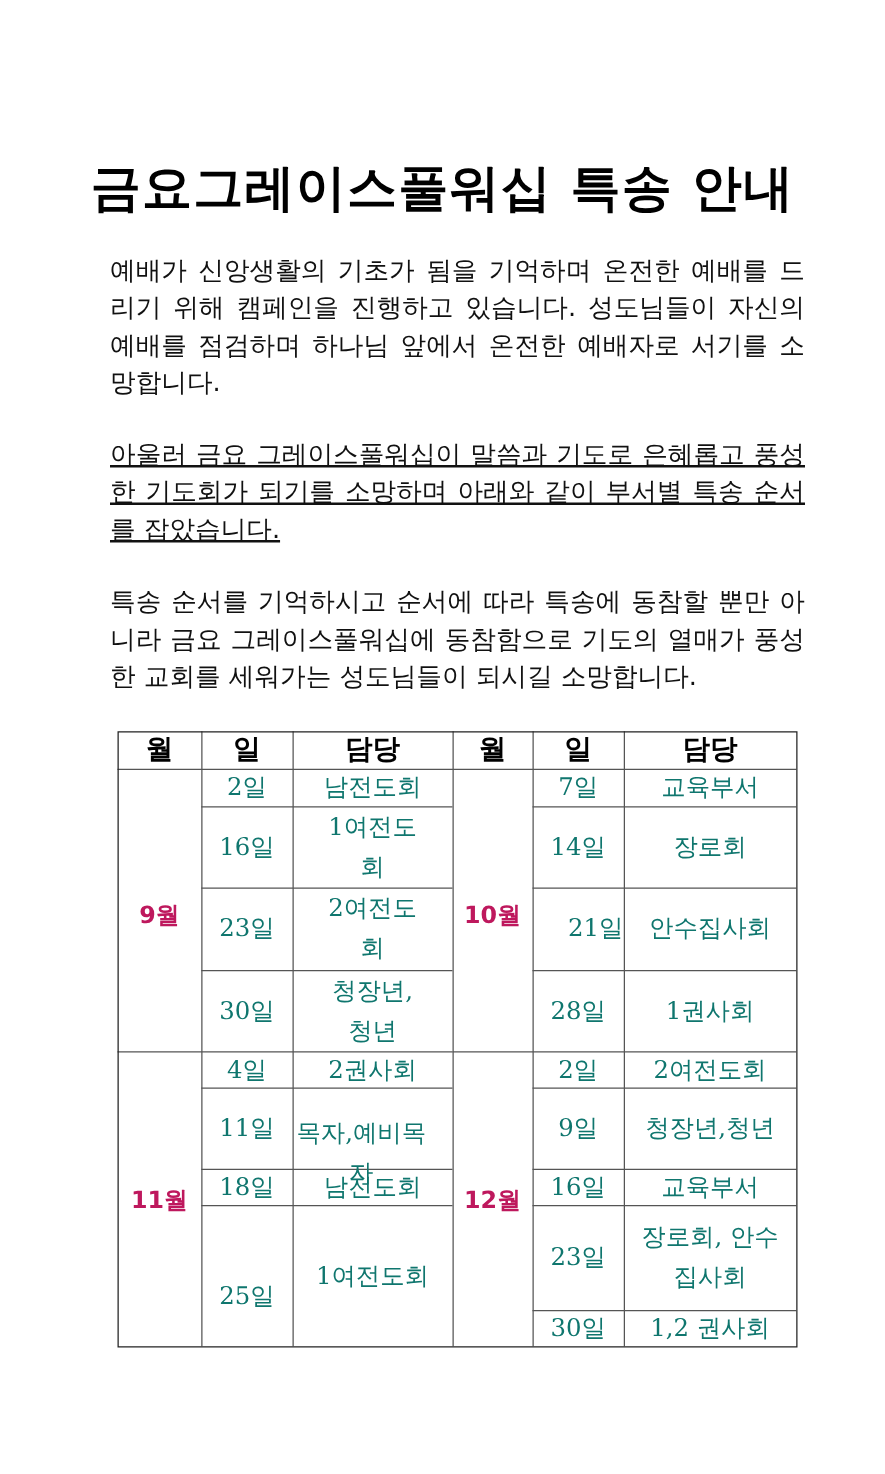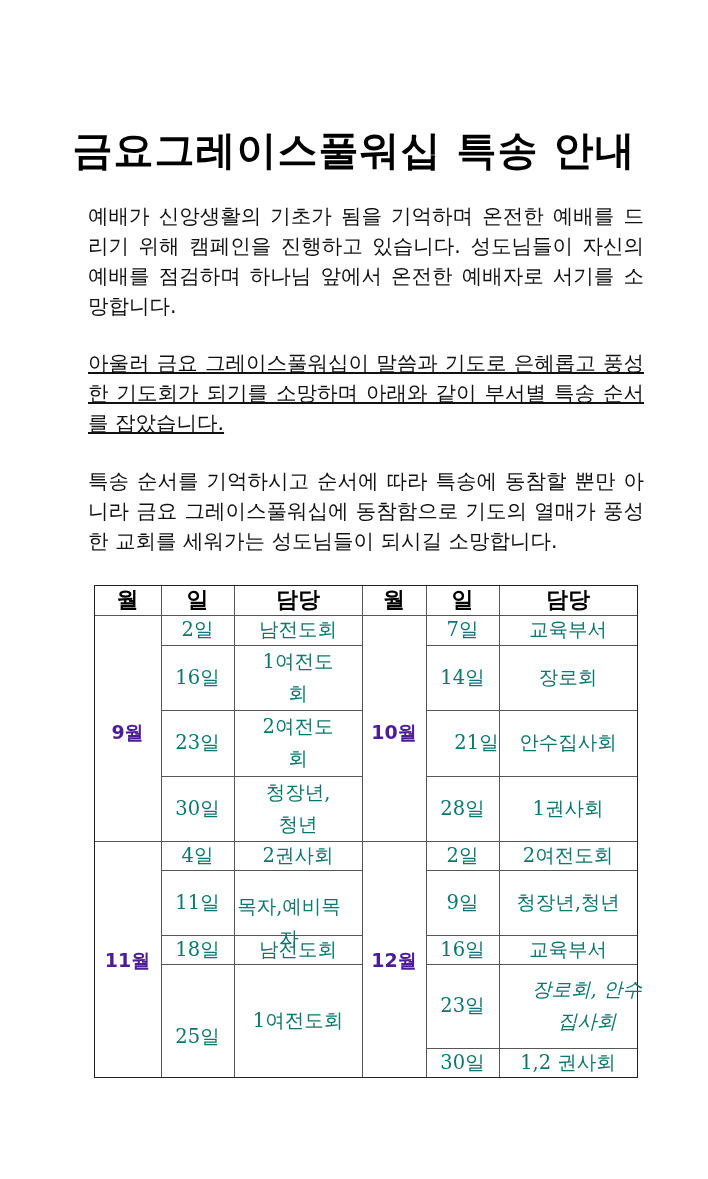--- a/index.html
+++ b/index.html
@@ -13,21 +13,21 @@
   #p2 { top: 348px; text-decoration: underline; }
   #p3 { top: 466px; }
   .tbl { position: absolute; left: 0; top: 0; }
   .cell { position: absolute; box-sizing: border-box; display: flex; align-items: center;
           justify-content: center; text-align: center;
           font-family: "DejaVu Serif", "Liberation Serif", serif; font-size: 19.5px;
           line-height: 32px; color: #0f766e; }
   .hdr { font-family: "DejaVu Sans", "Liberation Sans", sans-serif; font-weight: bold;
          font-size: 22px; color: #000; }
   .month { font-family: "DejaVu Sans", "Liberation Sans", sans-serif; font-weight: bold;
-           font-size: 19px; color: #4c1d95; align-items: flex-start; }
+           font-size: 19px; color: #be185d; align-items: flex-start; }
   .hline { position: absolute; height: 1px; background: #555; }
   .vline { position: absolute; width: 1px; background: #555; }
   .border { position: absolute; border: 1.5px solid #222; box-sizing: border-box; }
 </style>
 </head>
 <body>
 
 <h1 class="title">금요그레이스풀워십 특송 안내</h1>
 
 <p class="para" id="p1">예배가 신앙생활의 기초가 됨을 기억하며 온전한 예배를 드리기 위해 캠페인을 진행하고 있습니다. 성도님들이 자신의 예배를 점검하며 하나님 앞에서 온전한 예배자로 서기를 소망합니다.</p>
@@ -101,16 +101,16 @@
   <div class="cell" style="left:161px;top:964px;width:73px;height:113px;margin-top:16px;">25일</div>
   <div class="cell" style="left:234px;top:964px;width:128px;height:113px;">1여전도회</div>
 
   <div class="cell" style="left:426px;top:841px;width:73px;height:29px;">2일</div>
   <div class="cell" style="left:499px;top:841px;width:138px;height:29px;">2여전도회</div>
   <div class="cell" style="left:426px;top:870px;width:73px;height:65px;">9일</div>
   <div class="cell" style="left:499px;top:870px;width:138px;height:65px;">청장년,청년</div>
   <div class="cell" style="left:426px;top:935px;width:73px;height:29px;">16일</div>
   <div class="cell" style="left:499px;top:935px;width:138px;height:29px;">교육부서</div>
   <div class="cell" style="left:426px;top:964px;width:73px;height:84px;">23일</div>
-  <div class="cell" style="left:524px;top:964px;width:126px;height:84px;padding:0 8px;font-style:italic;">장로회, 안수집사회</div>
+  <div class="cell" style="left:505px;top:964px;width:126px;height:84px;padding:0 8px;">장로회, 안수집사회</div>
   <div class="cell" style="left:426px;top:1048px;width:73px;height:29px;">30일</div>
   <div class="cell" style="left:499px;top:1048px;width:138px;height:29px;">1,2 권사회</div>
 </div>
 
 </body></html>

